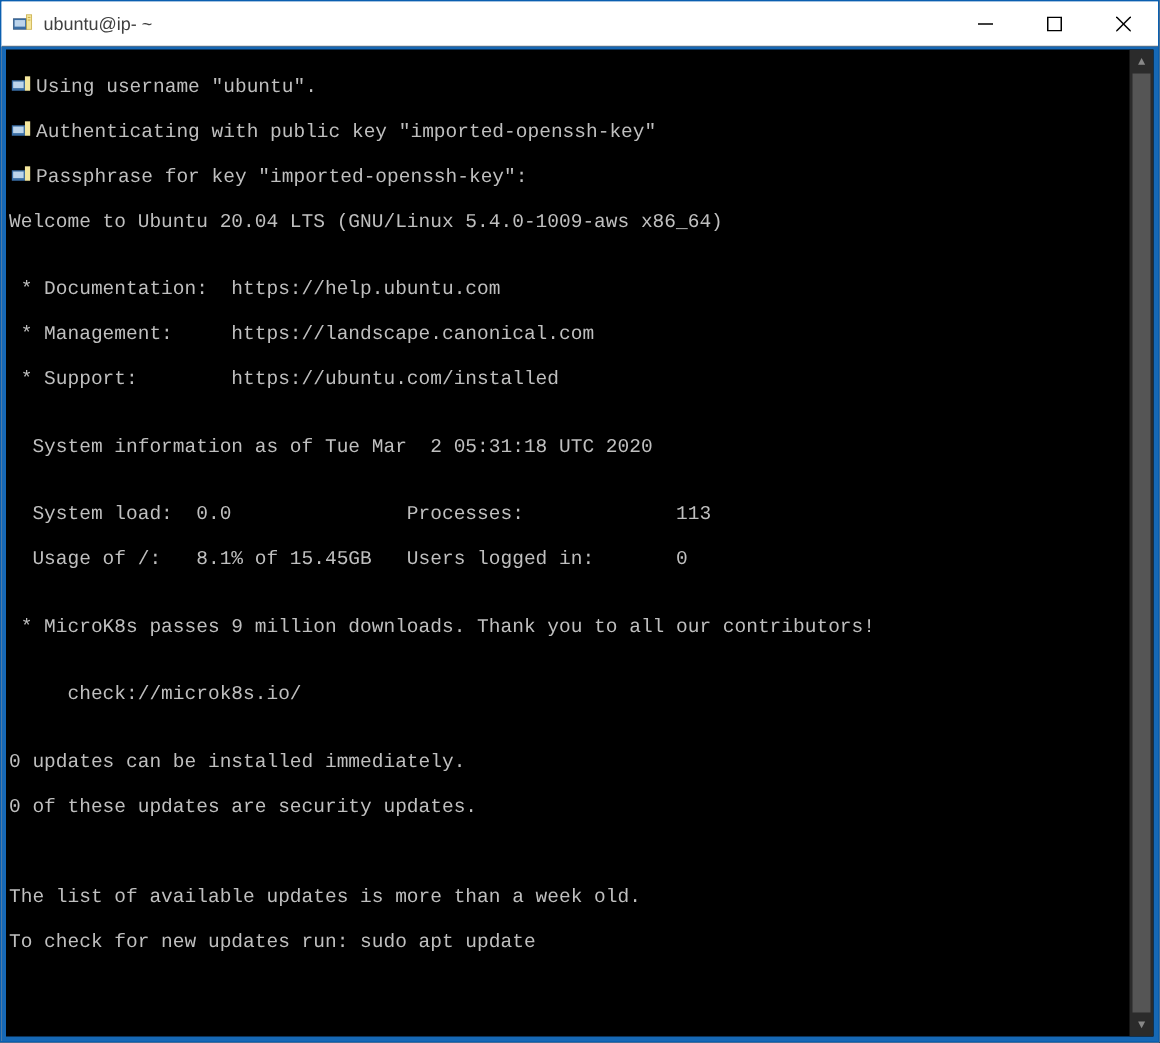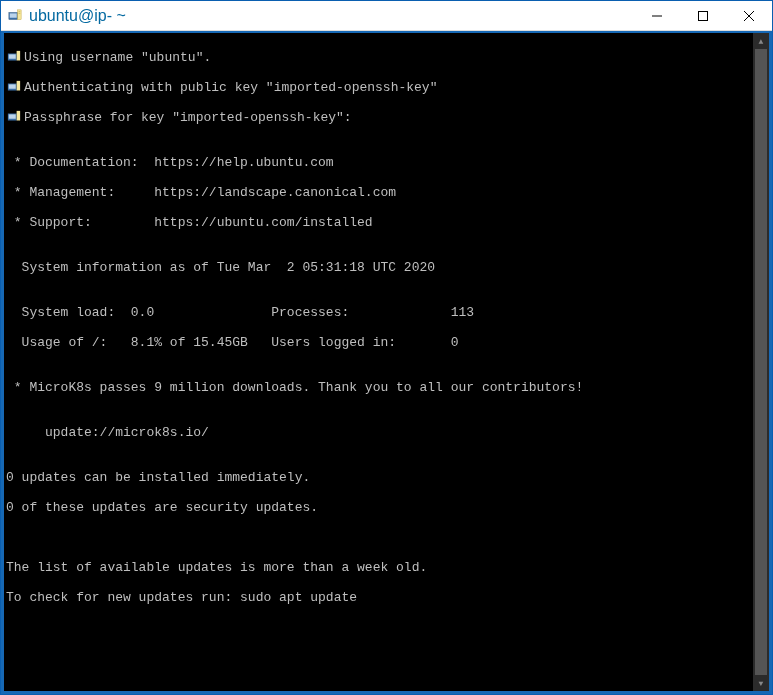--- a/index.html
+++ b/index.html
@@ -20,22 +20,22 @@
       border-bottom: 1px solid #ddd;
     }
     .titlebar-icon {
       width: 16px; height: 16px;
       margin: 0 6px;
       display: inline-flex;
       align-items: center;
       justify-content: center;
     }
     .titlebar-title {
-      font-size: 16px;
-      color: #0369a1;
+      font-size: 12px;
+      color: #404040;
       flex: 0 0 auto;
     }
     .titlebar-spacer { flex: 1; }
     .titlebar-buttons { display: flex; }
     .win-btn {
       width: 46px;
       height: 30px;
       display: flex;
       align-items: center;
       justify-content: center;
@@ -147,33 +147,34 @@
 <div class="line"><span class="line-icon"><svg class="putty" viewBox="0 0 16 16">
           <rect x="1" y="4" width="10" height="8" fill="#3a6ea5"></rect>
           <rect x="2" y="5" width="8" height="5" fill="#bcd4eb"></rect>
           <rect x="11" y="1" width="4" height="11" fill="#f5e79e"></rect>
         </svg></span><span class="line-text">Authenticating with public key "imported-openssh-key"</span></div>
 <div class="line"><span class="line-icon"><svg class="putty" viewBox="0 0 16 16">
           <rect x="1" y="4" width="10" height="8" fill="#3a6ea5"></rect>
           <rect x="2" y="5" width="8" height="5" fill="#bcd4eb"></rect>
           <rect x="11" y="1" width="4" height="11" fill="#f5e79e"></rect>
         </svg></span><span class="line-text">Passphrase for key "imported-openssh-key":</span></div>
+<div class="line"><span class="line-text">Welcome to Ubuntu 20.04 LTS (GNU/Linux 5.4.0-1009-aws x86_64)</span></div>
 <div class="line"> </div>
 <div class="line"><span class="line-text"> * Documentation:  https://help.ubuntu.com</span></div>
 <div class="line"><span class="line-text"> * Management:     https://landscape.canonical.com</span></div>
 <div class="line"><span class="line-text"> * Support:        https://ubuntu.com/installed</span></div>
 <div class="line"> </div>
 <div class="line"><span class="line-text">  System information as of Tue Mar  2 05:31:18 UTC 2020</span></div>
 <div class="line"> </div>
 <div class="line"><span class="line-text">  System load:  0.0               Processes:             113</span></div>
 <div class="line"><span class="line-text">  Usage of /:   8.1% of 15.45GB   Users logged in:       0</span></div>
 <div class="line"> </div>
 <div class="line"><span class="line-text"> * MicroK8s passes 9 million downloads. Thank you to all our contributors!</span></div>
 <div class="line"> </div>
-<div class="line"><span class="line-text">     update://microk8s.io/</span></div>
+<div class="line"><span class="line-text">     check://microk8s.io/</span></div>
 <div class="line"> </div>
 <div class="line"><span class="line-text">0 updates can be installed immediately.</span></div>
 <div class="line"><span class="line-text">0 of these updates are security updates.</span></div>
 <div class="line"> </div>
 <div class="line"> </div>
 <div class="line"><span class="line-text">The list of available updates is more than a week old.</span></div>
 <div class="line"><span class="line-text">To check for new updates run: sudo apt update</span></div>
 <div class="line"> </div>
 <div class="line"> </div>
 

